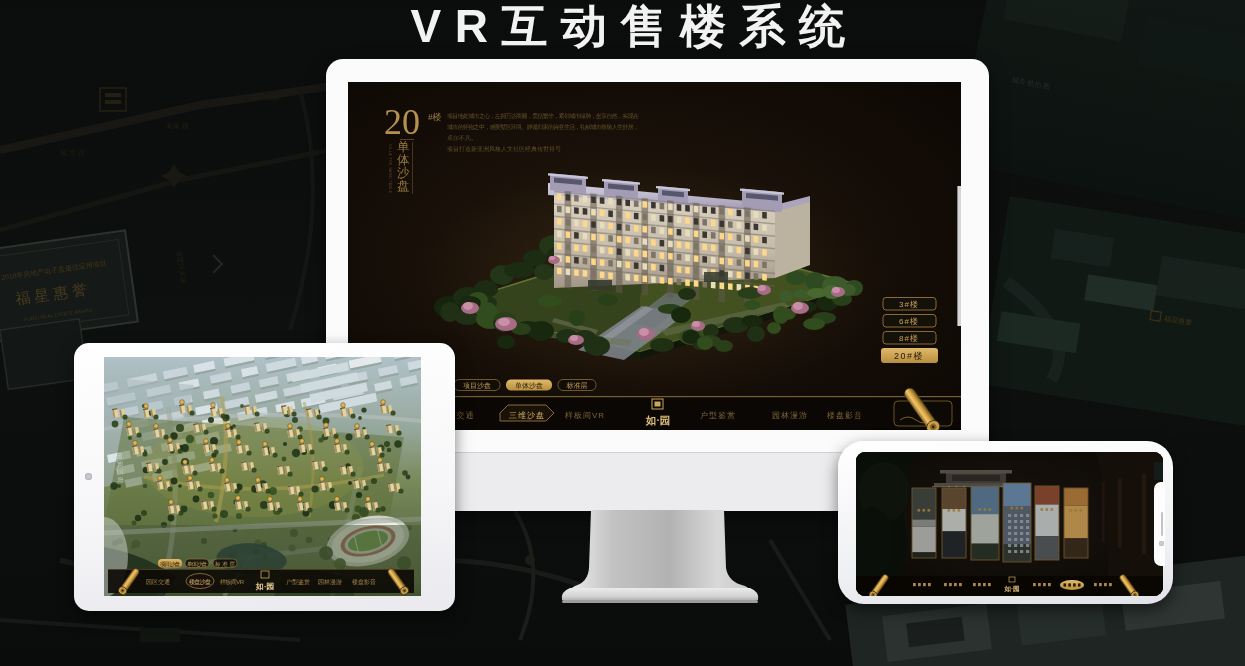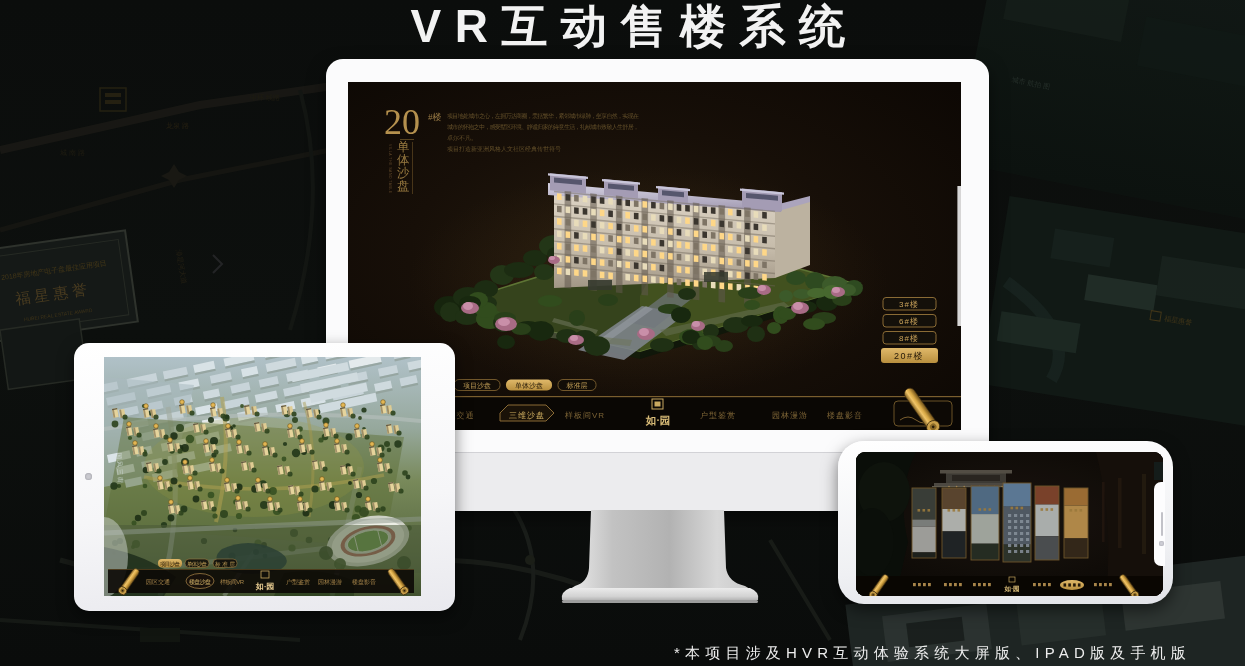--- a/index.html
+++ b/index.html
@@ -1443,14 +1443,13 @@
 </g>
 </svg>
 </div>
 
 <div class="abs" style="left:1153.5px;top:482px;width:11px;height:84px;background:#fdfdfe;border-radius:7px 0 0 7px;"></div>
 
 <div class="abs" style="left:1160.5px;top:512px;width:2.5px;height:24px;background:#c2c2c8;border-radius:2px;"></div>
 
 <div class="abs" style="left:1159.4px;top:541px;width:4.6px;height:4.6px;border-radius:50%;background:#cfcfd6;box-shadow:inset 0 0 1.5px #90909a;"></div>
 
-<div class="abs" style="left:674px;top:644px;color:#ededed;font-size:15px;letter-spacing:5.2px;">*本项目涉及HVR互动体验系统大屏版、IPAD版及手机版</div>
 </div>
 
 </body></html>

